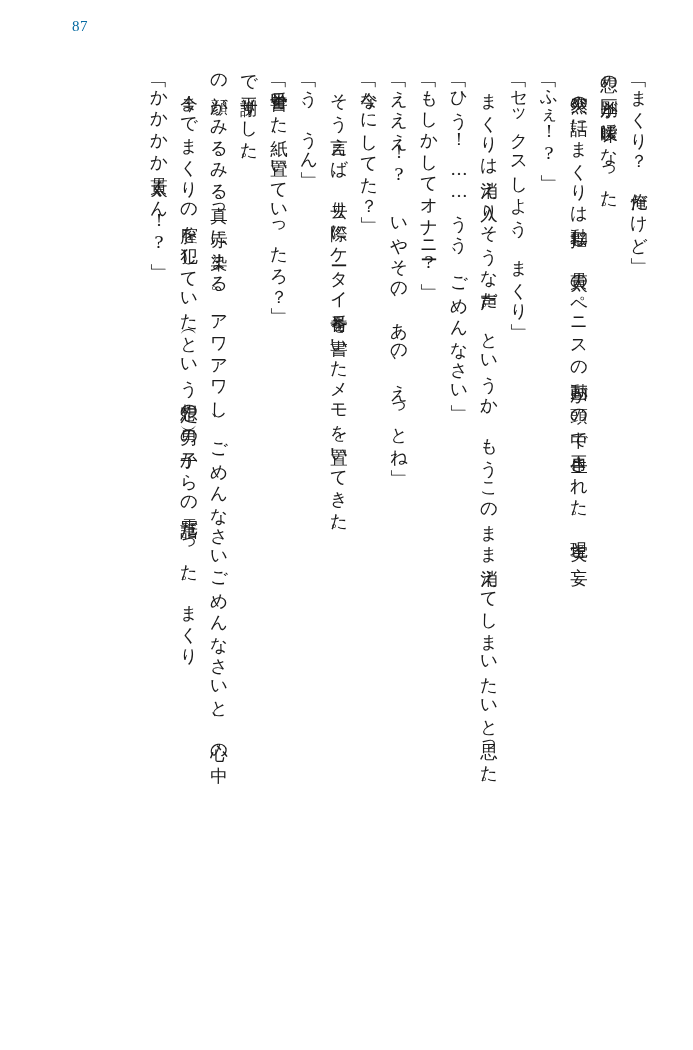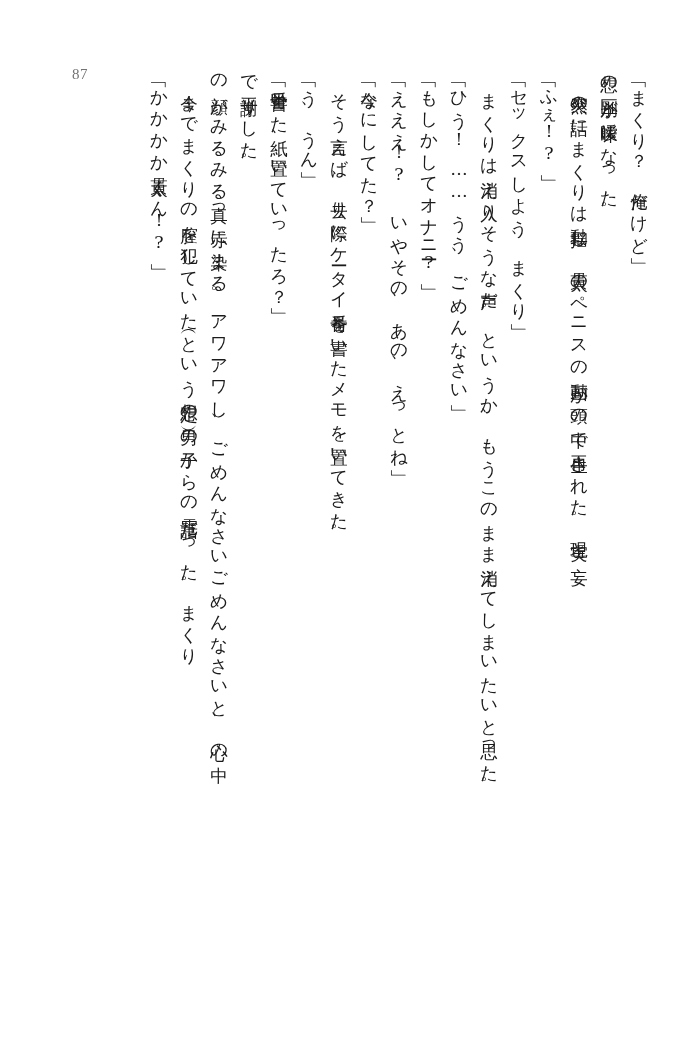--- a/index.html
+++ b/index.html
@@ -23,23 +23,22 @@
     box-sizing: border-box;
   }
 
   
   .page-number {
     position: absolute;
     top: 18px;
     left: 72px;
     font-size: 15px;
     letter-spacing: 0.5px;
-    color: #737373;
+    color: #0369a1;
     font-family: "Liberation Serif", "DejaVu Serif", serif;
-    margin-top: 48px;
   }
 
   
   .text-block {
     position: absolute;
     top: 62px;
     right: 46px;
     left: 46px;
     height: 950px;
     display: flex;

